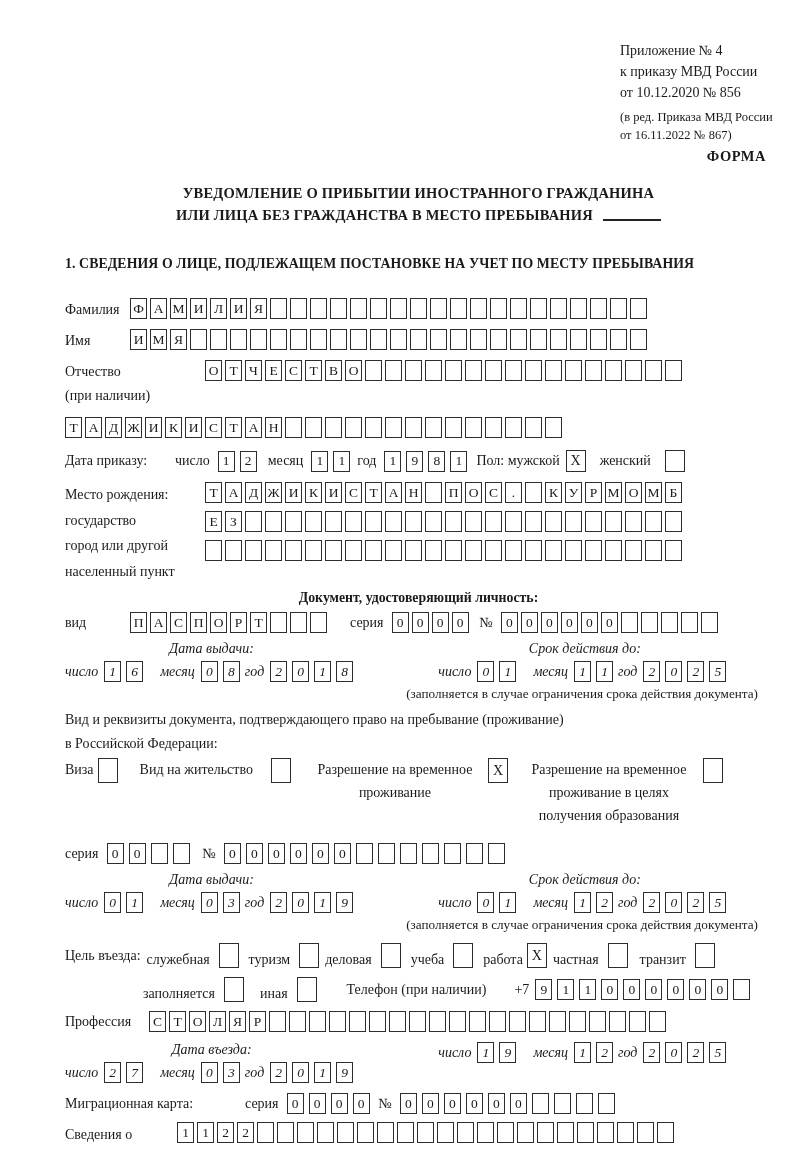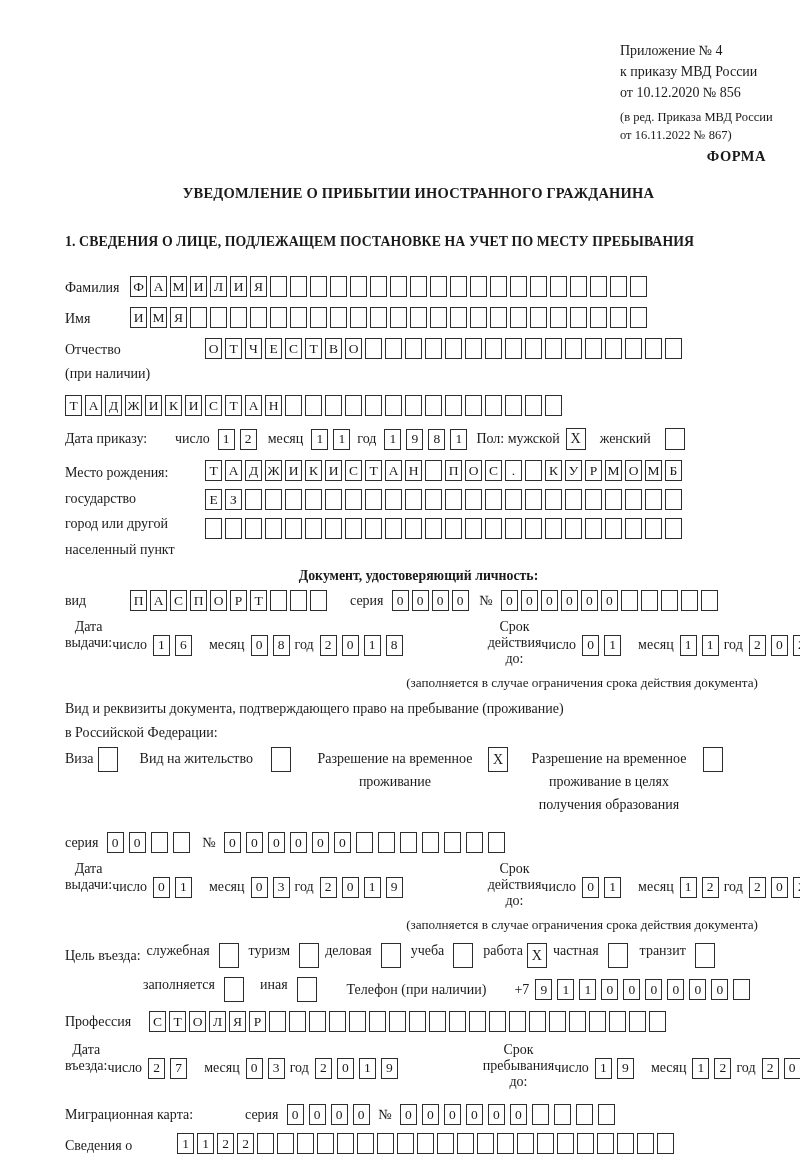--- a/index.html
+++ b/index.html
@@ -32,30 +32,30 @@
   .dg .cell { margin-right: 5px; }
   .checkbox {
     width: 20px; height: 25px; flex: none;
     border: 1.5px solid #2d2d2d; background:#fff;
     display: inline-flex; align-items: center; justify-content: center;
     font-size: 14px;
   }
   .center-bold { text-align: center; font-weight: bold; font-size: 13.8px; }
   .inlbl { margin-right: 8px; }
   .dates-row { display: flex; }
-  .date-group { display: flex; flex-direction: row; }
+  .date-group { display: flex; flex-direction: column; font-style: italic; }
   .date-heading { text-align: center; margin-bottom: 4px; }
   .date-boxes { display: flex; align-items: center; }
   .date-boxes .lab { margin-right: 6px; }
   .date-boxes .ml { margin-left: 12px; }
   .note-right { text-align: right; padding-right: 14px; margin-top: 4px; font-size: 13.2px; }
   .opt { display: flex; align-items: flex-start; }
   .opt .txt { text-align: center; line-height: 23px; }
   .opt .checkbox { margin-left: 9px; }
-  .cbpair { display: inline-flex; align-items: flex-start; }
+  .cbpair { display: inline-flex; align-items: flex-end; }
   .cbpair .checkbox { margin-left: 9px; }
   .mt6{margin-top:6px}.mt7{margin-top:7px}.mt8{margin-top:8px}.mt9{margin-top:9px}
   .mt10{margin-top:10px}.mt12{margin-top:12px}.mt16{margin-top:16px}.mt26{margin-top:26px}
 </style>
 </head>
 <body>
 
 <div class="page">
 
   <div class="hdr-right">
@@ -63,20 +63,23 @@
     <div>к приказу МВД России</div>
     <div>от 10.12.2020 № 856</div>
     <div class="hdr-ed hdr-ed-first">(в ред. Приказа МВД России</div>
     <div class="hdr-ed">от 16.11.2022 № 867)</div>
   </div>
   <div class="forma">ФОРМА</div>
 
   <div class="content">
     <div class="title">
       <div>УВЕДОМЛЕНИЕ О ПРИБЫТИИ ИНОСТРАННОГО ГРАЖДАНИНА</div>
+      <div>
+        <span>ИЛИ ЛИЦА БЕЗ ГРАЖДАНСТВА В МЕСТО ПРЕБЫВАНИЯ</span><span class="title-underline"></span>
+      </div>
     </div>
 
     <div class="sec-heading">1. СВЕДЕНИЯ О ЛИЦЕ, ПОДЛЕЖАЩЕМ ПОСТАНОВКЕ НА УЧЕТ ПО МЕСТУ ПРЕБЫВАНИЯ</div>
 
     <div class="frow mt26">
       <div class="flabel" style="width:65px">Фамилия</div>
       <div class="cells">
           <span class="cell">Ф</span>
           <span class="cell">А</span>
           <span class="cell">М</span>
@@ -611,21 +614,20 @@
           <span class="lab">год</span>
           <span class="cells dg">
               <span class="cell">2</span>
               <span class="cell">0</span>
               <span class="cell">1</span>
               <span class="cell">9</span>
             </span>
         </div>
       </div>
       <div class="date-group" style="margin-left:80px">
-        <div class="date-heading">Срок пребывания до:</div>
         <div class="date-boxes">
           <span class="lab">число</span>
           <span class="cells dg">
               <span class="cell">1</span>
               <span class="cell">9</span>
             </span>
           <span class="lab ml">месяц</span>
           <span class="cells dg">
               <span class="cell">1</span>
               <span class="cell">2</span>

